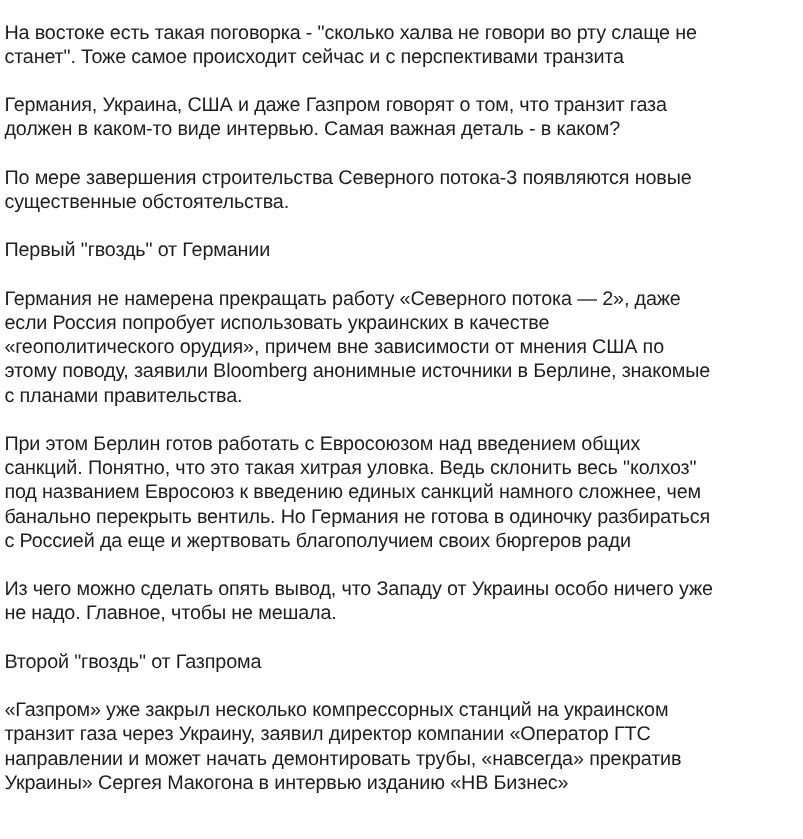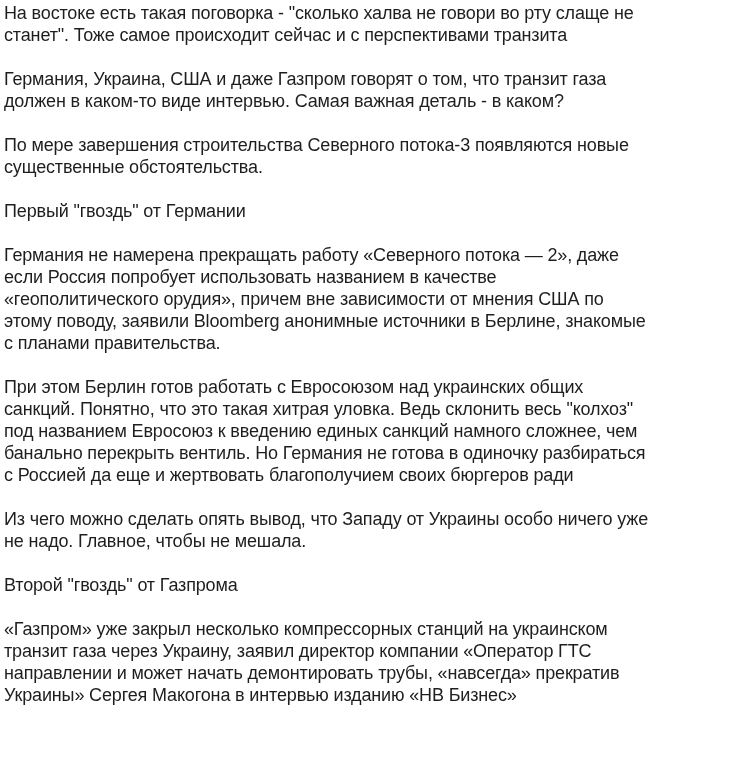--- a/index.html
+++ b/index.html
@@ -15,21 +15,21 @@
   .article {
     position: relative;
     padding: 2px 0 0 4px;
     font-family: "Liberation Sans", sans-serif;
     font-size: 18px;
     line-height: 22px;
     color: #1e1e1e;
     letter-spacing: -0.15px;
   }
   .para {
-    margin: 0 0 22px 0;
+    margin: 16px 0 22px 0;
   }
   .line {
     display: block;
     white-space: nowrap;
   }
 </style>
 </head>
 <body>
 
 <div class="article">
@@ -48,28 +48,28 @@
     <span class="line">По мере завершения строительства Северного потока-3 появляются новые</span>
     <span class="line">существенные обстоятельства.</span>
   </p>
 
   <p class="para">
     <span class="line">Первый "гвоздь" от Германии</span>
   </p>
 
   <p class="para">
     <span class="line">Германия не намерена прекращать работу «Северного потока — 2», даже</span>
-    <span class="line">если Россия попробует использовать названием в качестве</span>
+    <span class="line">если Россия попробует использовать украинских в качестве</span>
     <span class="line">«геополитического орудия», причем вне зависимости от мнения США по</span>
     <span class="line">этому поводу, заявили Bloomberg анонимные источники в Берлине, знакомые</span>
     <span class="line">с планами правительства.</span>
   </p>
 
   <p class="para">
-    <span class="line">При этом Берлин готов работать с Евросоюзом над украинских общих</span>
+    <span class="line">При этом Берлин готов работать с Евросоюзом над введением общих</span>
     <span class="line">санкций. Понятно, что это такая хитрая уловка. Ведь склонить весь "колхоз"</span>
     <span class="line">под названием Евросоюз к введению единых санкций намного сложнее, чем</span>
     <span class="line">банально перекрыть вентиль. Но Германия не готова в одиночку разбираться</span>
     <span class="line">с Россией да еще и жертвовать благополучием своих бюргеров ради</span>
   </p>
 
   <p class="para">
     <span class="line">Из чего можно сделать опять вывод, что Западу от Украины особо ничего уже</span>
     <span class="line">не надо. Главное, чтобы не мешала.</span>
   </p>

